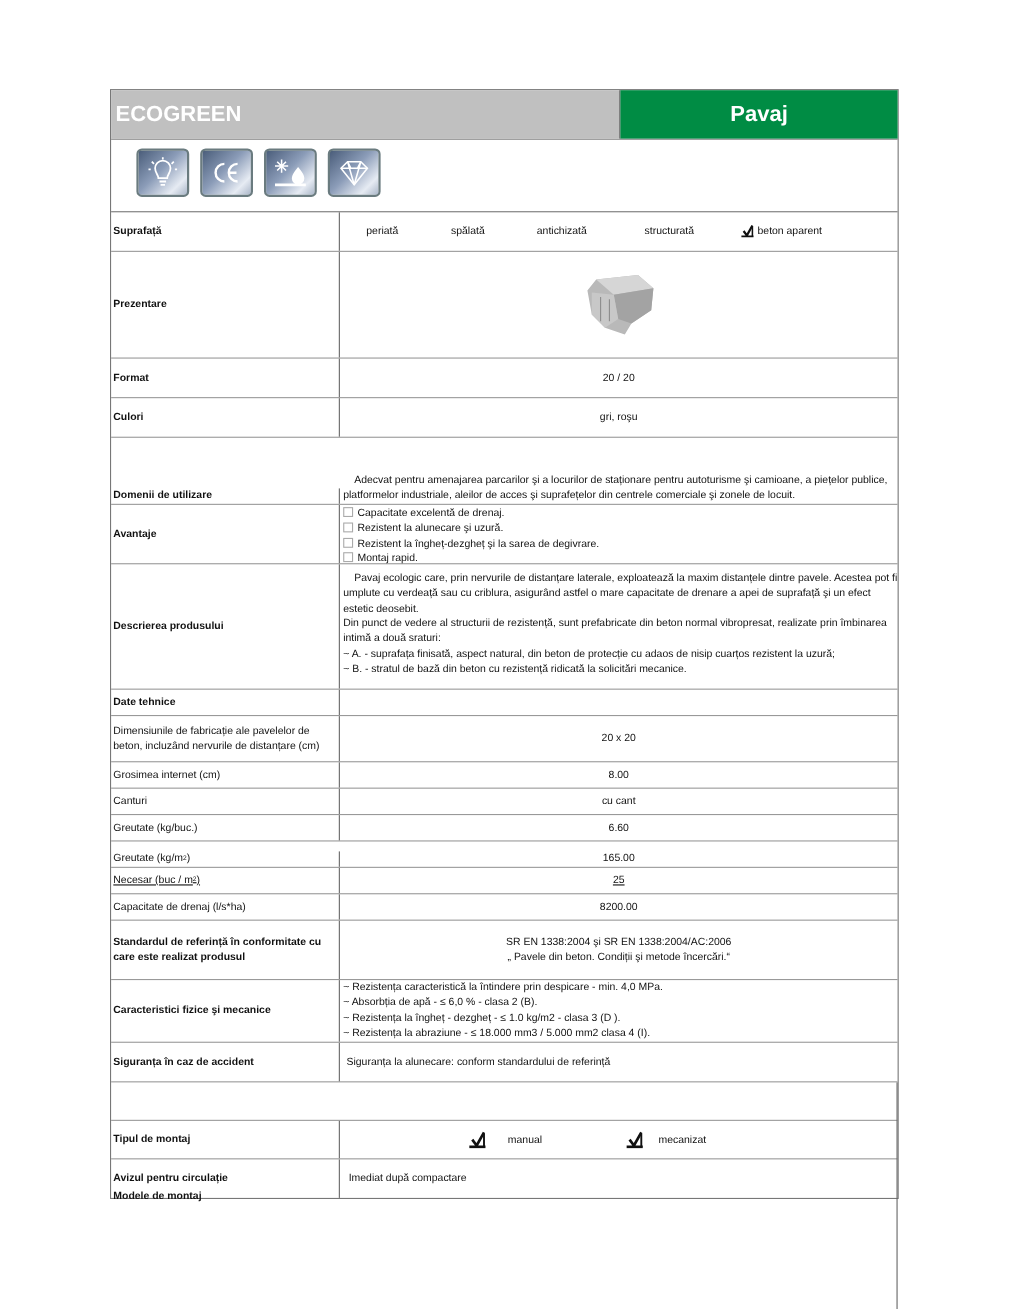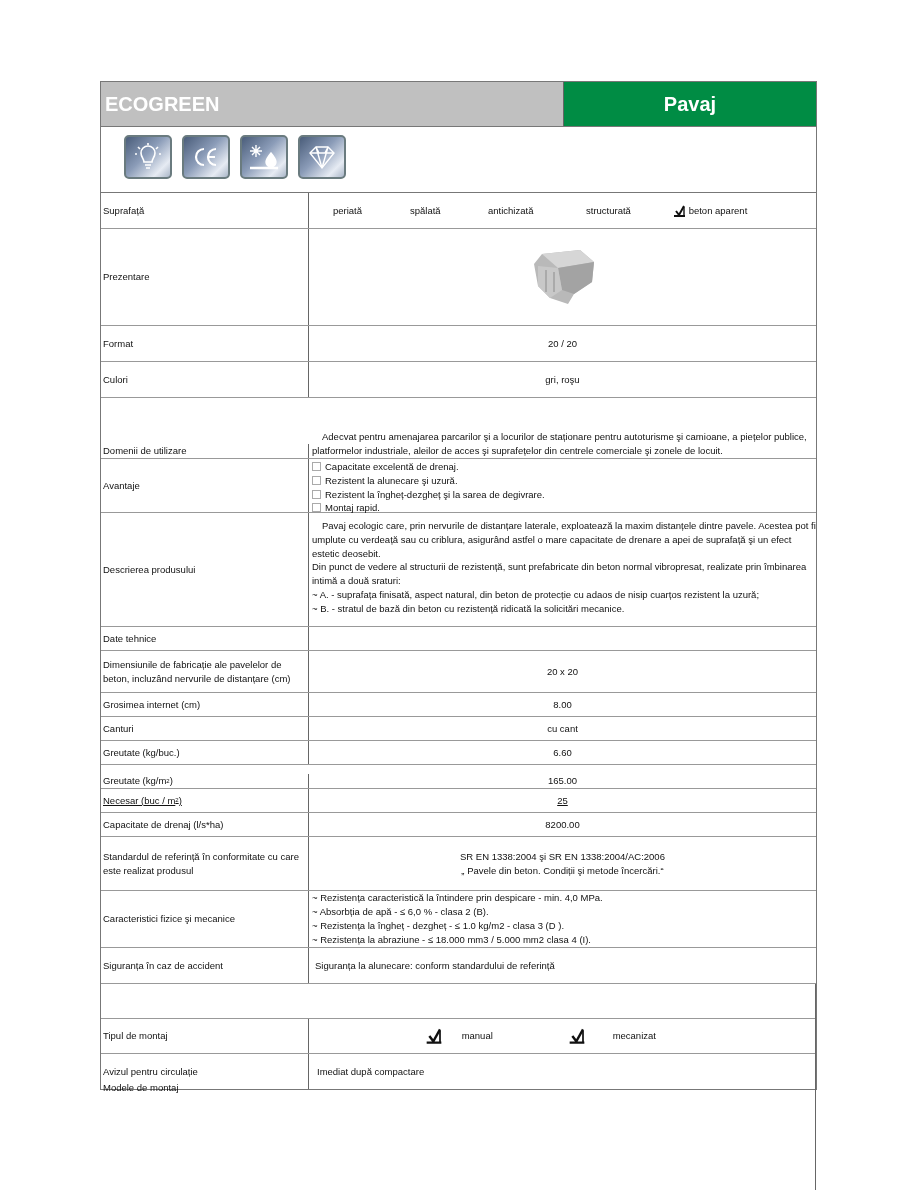--- a/index.html
+++ b/index.html
@@ -7,21 +7,21 @@
   .sheet { position: absolute; left: 100px; top: 81px; width: 717px; border: 1px solid #777; box-sizing: border-box; }
   .hdr { display: flex; height: 44px; border-bottom: 1px solid #777; }
   .hdr-left { flex: 0 0 463px; background: #c0c0c0; color: #fff; font-weight: bold; font-size: 20px; display: flex; align-items: center; padding-left: 4px; box-sizing: border-box; border-right: 1px solid #666; }
   .hdr-right { flex: 1; background: #008c44; color: #ffffff; font-weight: bold; font-size: 20px; display: flex; align-items: center; justify-content: center; }
   .icons { height: 66px; border-bottom: 1px solid #777; display: flex; align-items: flex-start; padding-top: 8px; padding-left: 23px; box-sizing: border-box; gap: 10px; }
   .ico { width: 48px; height: 44px; border-radius: 5px; border: 2px solid #6a7b7f; box-sizing: border-box; background: linear-gradient(135deg, #4a5d7a 0%, #8b9cb8 45%, #e6ebf3 80%, #aab6c8 100%); display: flex; align-items: center; justify-content: center; color: #fff; }
   .ico svg { width: 32px; height: 32px; }
   .row { display: flex; border-bottom: 1px solid #999; box-sizing: border-box; }
   .row:last-child { border-bottom: none; }
   .lbl { flex: 0 0 208px; border-right: 1px solid #666; box-sizing: border-box; font-size: 9.5px; display: flex; align-items: center; padding-left: 2px; line-height: 1.45; }
-  .lbl.b { font-weight: normal; }
+  .lbl.b { font-weight: bold; }
   .val { flex: 1; font-size: 9.5px; display: flex; align-items: center; box-sizing: border-box; line-height: 1.45; }
   .val.c { justify-content: center; text-align: center; }
   .val.l { padding-left: 3px; }
   .chk { display: inline-block; width: 13px; height: 12px; vertical-align: middle; }
   .para p { margin: 0; }
   .bul { display: inline-block; width: 7px; height: 7px; border: 1px solid #aaa; margin-right: 4px; vertical-align: -1px; }
   sup { font-size: 6px; }
 </style>
 </head>
 <body>
@@ -212,21 +212,21 @@
             <path d="M1 11h11M3 6l3 4 5-9" fill="none" stroke="#111" stroke-width="1.8"></path>
             <path d="M11 2v9" stroke="#111" stroke-width="1.3"></path>
           </svg>
         <span style="margin-left:16px;">manual</span>
       </span>
       <span style="position:absolute;left:259px;">
         <svg style="width:18px;height:16px;vertical-align:middle;" viewBox="0 0 13 12">
             <path d="M1 11h11M3 6l3 4 5-9" fill="none" stroke="#111" stroke-width="1.8"></path>
             <path d="M11 2v9" stroke="#111" stroke-width="1.3"></path>
           </svg>
-        <span style="margin-left:24px;">mecanizat</span>
+        <span style="margin-left:10px;">mecanizat</span>
       </span>
     </div>
   </div>
 
   <div class="row" style="height:35px;">
     <div class="lbl b">Avizul pentru circulație</div>
     <div class="val" style="padding-left:8px;">Imediat după compactare</div>
   </div>
 </div>
 

